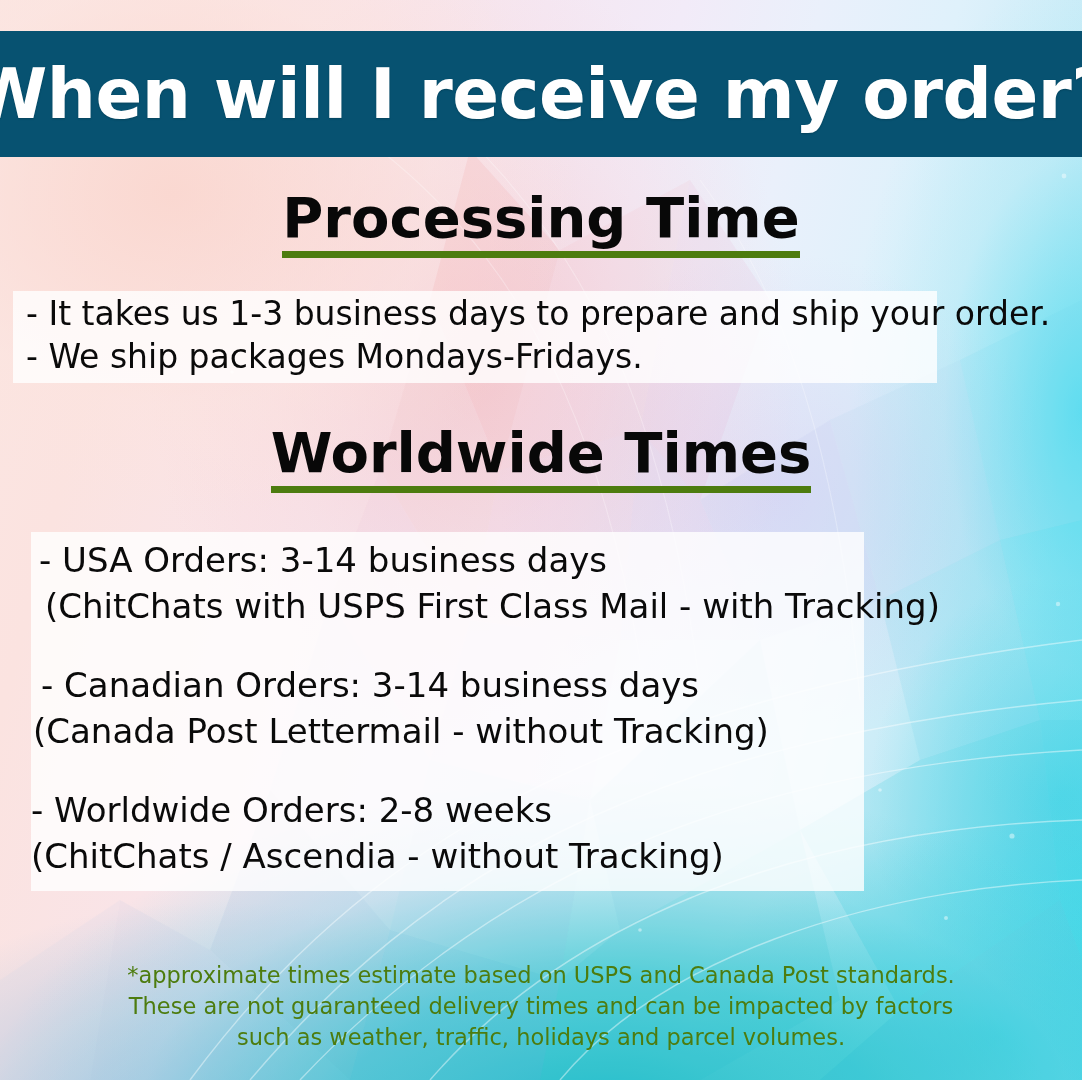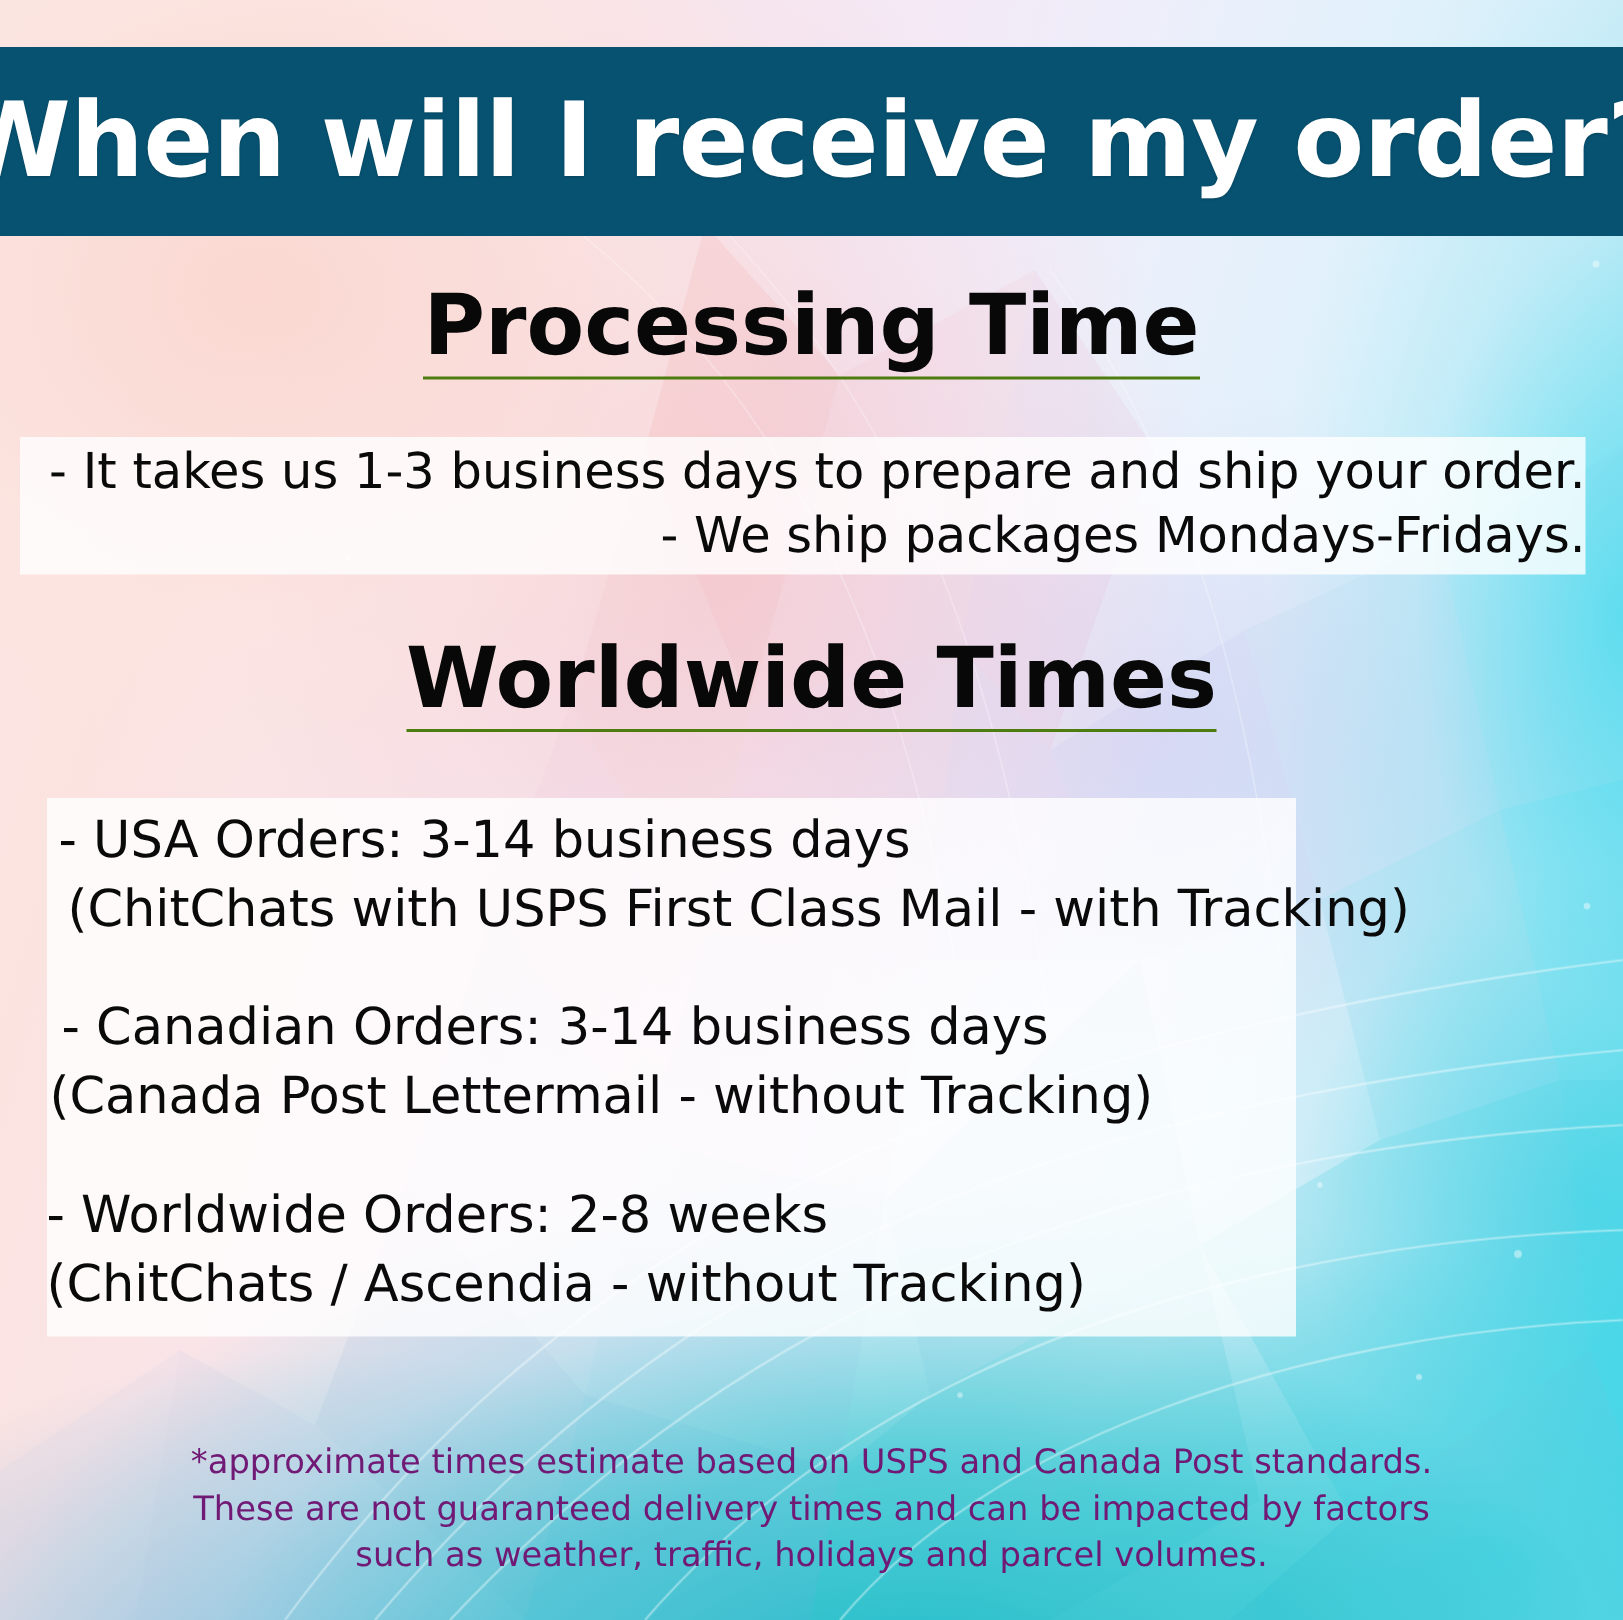--- a/index.html
+++ b/index.html
@@ -66,36 +66,35 @@
   }
 
   
   .section-heading{
     position:absolute;width:100%;text-align:center;
     color:#080808;font-weight:bold;line-height:1;
     white-space:nowrap;
   }
   .section-heading span{
     display:inline-block;
-    border-bottom:2px solid #4d7c0f;
+    border-bottom:7px solid #4d7c0f;
     padding-bottom:5px;
   }
   #heading-processing{top:190px;font-size:56px;}
   #heading-shipping{top:425px;font-size:56px;}
 
   
   .panel{
     position:absolute;
     background:rgba(255,255,255,0.80);
     color:#0a0a0a;
   }
   #panel-processing{
-    left:13px;top:291px;width:1044px;
+    left:13px;top:291px;width:924px;
     padding:2px 0 4px 0;
-    text-align:right;
   }
   #panel-processing .line{
     font-size:33px;line-height:1.30;padding-left:13px;white-space:nowrap;
   }
 
   #panel-shipping{
     left:31px;top:532px;width:833px;
     padding:6px 0 12px 0;
   }
   #panel-shipping .group{margin-bottom:34px;}
@@ -106,21 +105,21 @@
   #panel-shipping .g1 .l1{padding-left:8px;}
   #panel-shipping .g1 .l2{padding-left:14px;}
   #panel-shipping .g2 .l1{padding-left:10px;}
   #panel-shipping .g2 .l2{padding-left:2px;}
   #panel-shipping .g3 .l1{}
   #panel-shipping .g3 .l2{}
 
   
   #footnote{
     position:absolute;left:0;top:960px;width:1082px;
-    text-align:center;color:#701a75;
+    text-align:center;color:#4d7c0f;
   }
   #footnote .line{
     font-size:22.5px;line-height:1.38;white-space:nowrap;
   }
 </style>
 </head>
 <body>
 
 <div id="infographic">
 

